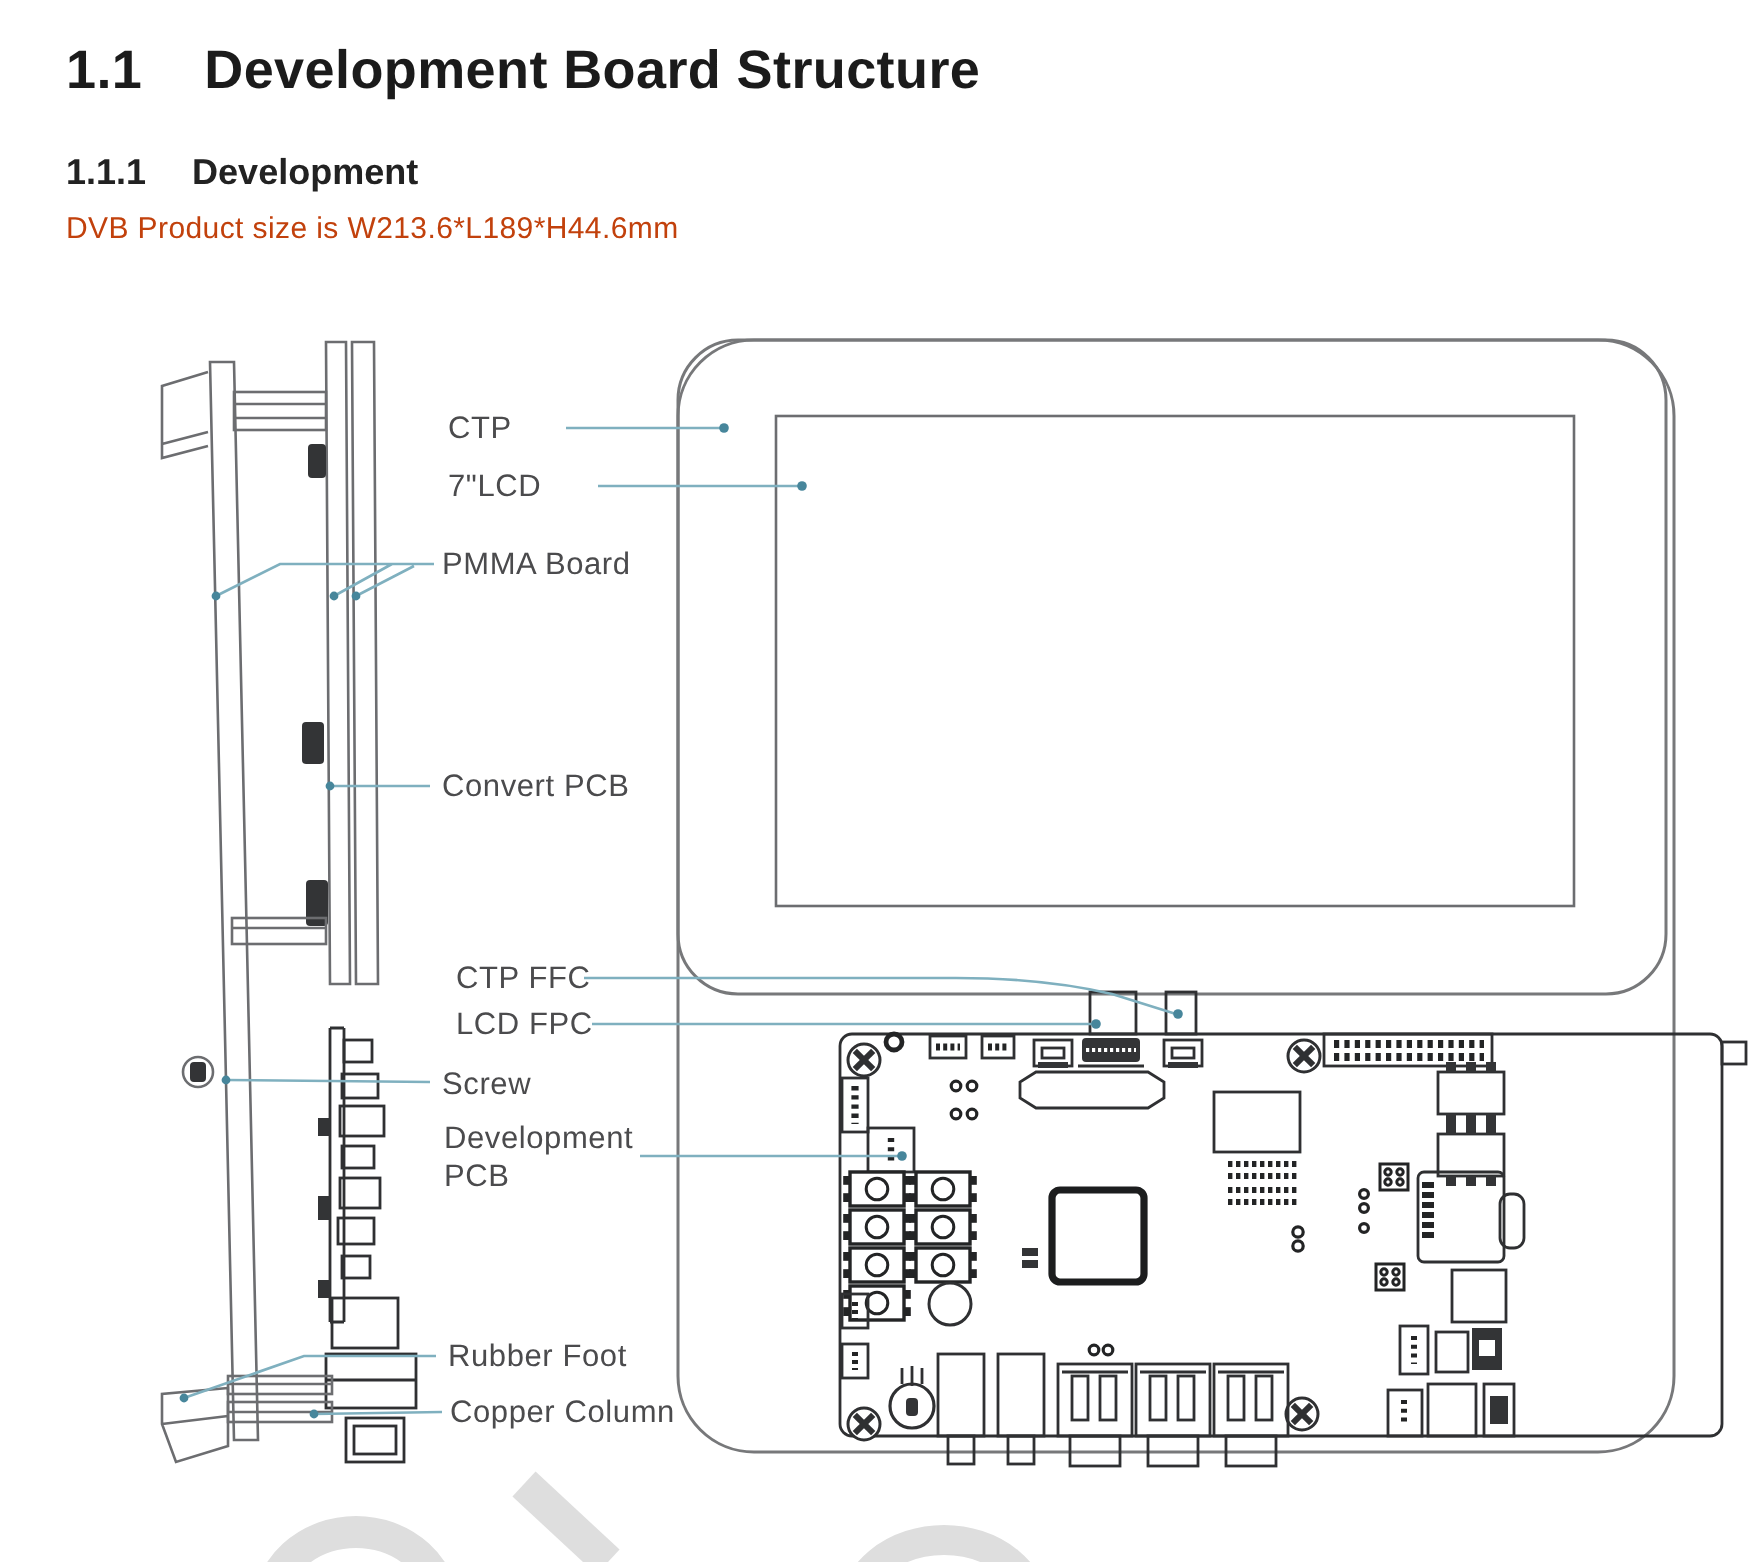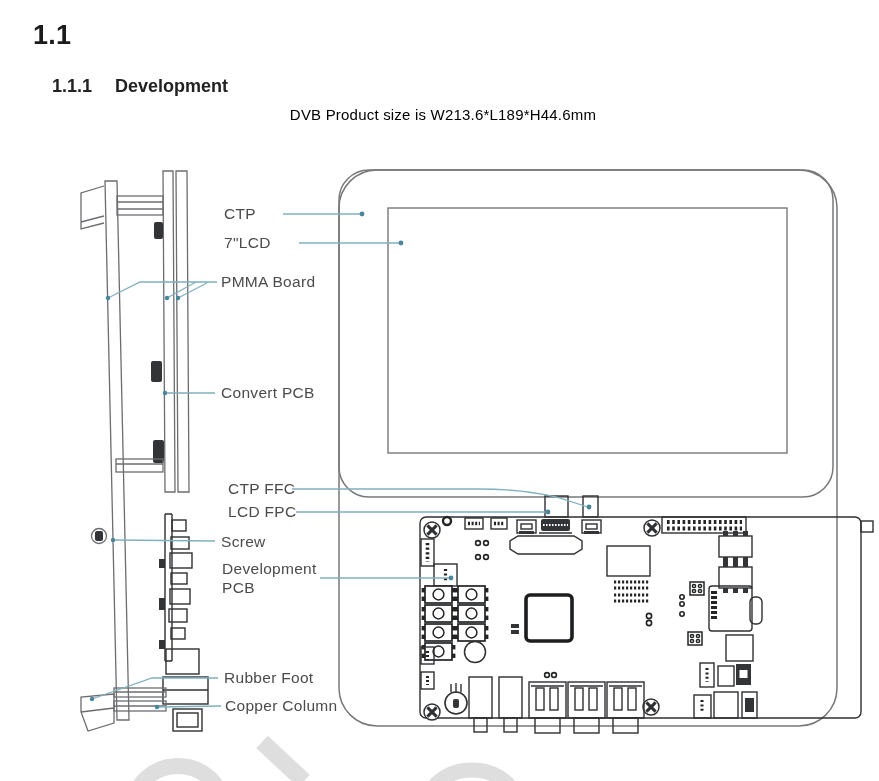--- a/index.html
+++ b/index.html
@@ -1,39 +1,40 @@
 <!DOCTYPE html>
 <html><head>
 <meta charset="utf-8">
 <style>
   html,body{margin:0;padding:0;background:#ffffff;}
   body{width:879px;height:781px;position:relative;overflow:hidden;
        font-family:"Liberation Sans",sans-serif;-webkit-font-smoothing:antialiased;}
-  .header{position:absolute;left:33px;top:20px;width:820px;text-align:center;}
+  .header{position:absolute;left:33px;top:20px;width:820px;}
   .h1row{display:flex;align-items:baseline;gap:31px;
          font-weight:bold;font-size:27px;color:#1b1b1b;letter-spacing:.2px;}
   .h2row{display:flex;align-items:baseline;gap:23px;margin-top:25px;
-         font-weight:bold;font-size:18px;color:#222;margin-left:19px;}
-  .bodytext{margin-top:9px;font-size:15px;color:#000000;letter-spacing:.2px;}
+         font-weight:bold;font-size:18px;color:#222;}
+  .bodytext{margin-top:9px;font-size:15px;color:#c2410c;letter-spacing:.2px;}
   svg{position:absolute;left:0;top:0;}
   .lbl{font-family:"Liberation Sans",sans-serif;font-size:15.5px;fill:#4b4b4d;letter-spacing:.3px;}
   .outline{stroke:#6c6d70;fill:none;stroke-width:1.3;}
   .shell{stroke:#77787a;fill:none;stroke-width:1.5;}
   .pcbline{stroke:#2f3032;fill:none;stroke-width:1.4;}
   .dark{fill:#333436;stroke:none;}
   .leader{stroke:#7fb0bf;fill:none;stroke-width:1.3;}
   .ldot{fill:#47869b;stroke:none;}
   .wm{stroke:#dedede;fill:none;}
 </style>
 </head>
 <body>
 
 <div class="header">
   <div class="h1row">
     <span>1.1</span>
+    <span>Development Board Structure</span>
   </div>
   <div class="h2row">
     <span>1.1.1</span>
     <span>Development</span>
   </div>
   <div class="bodytext">DVB Product size is W213.6*L189*H44.6mm</div>
 </div>
 
 <svg width="879" height="781" viewBox="0 0 879 781">
   <defs>

